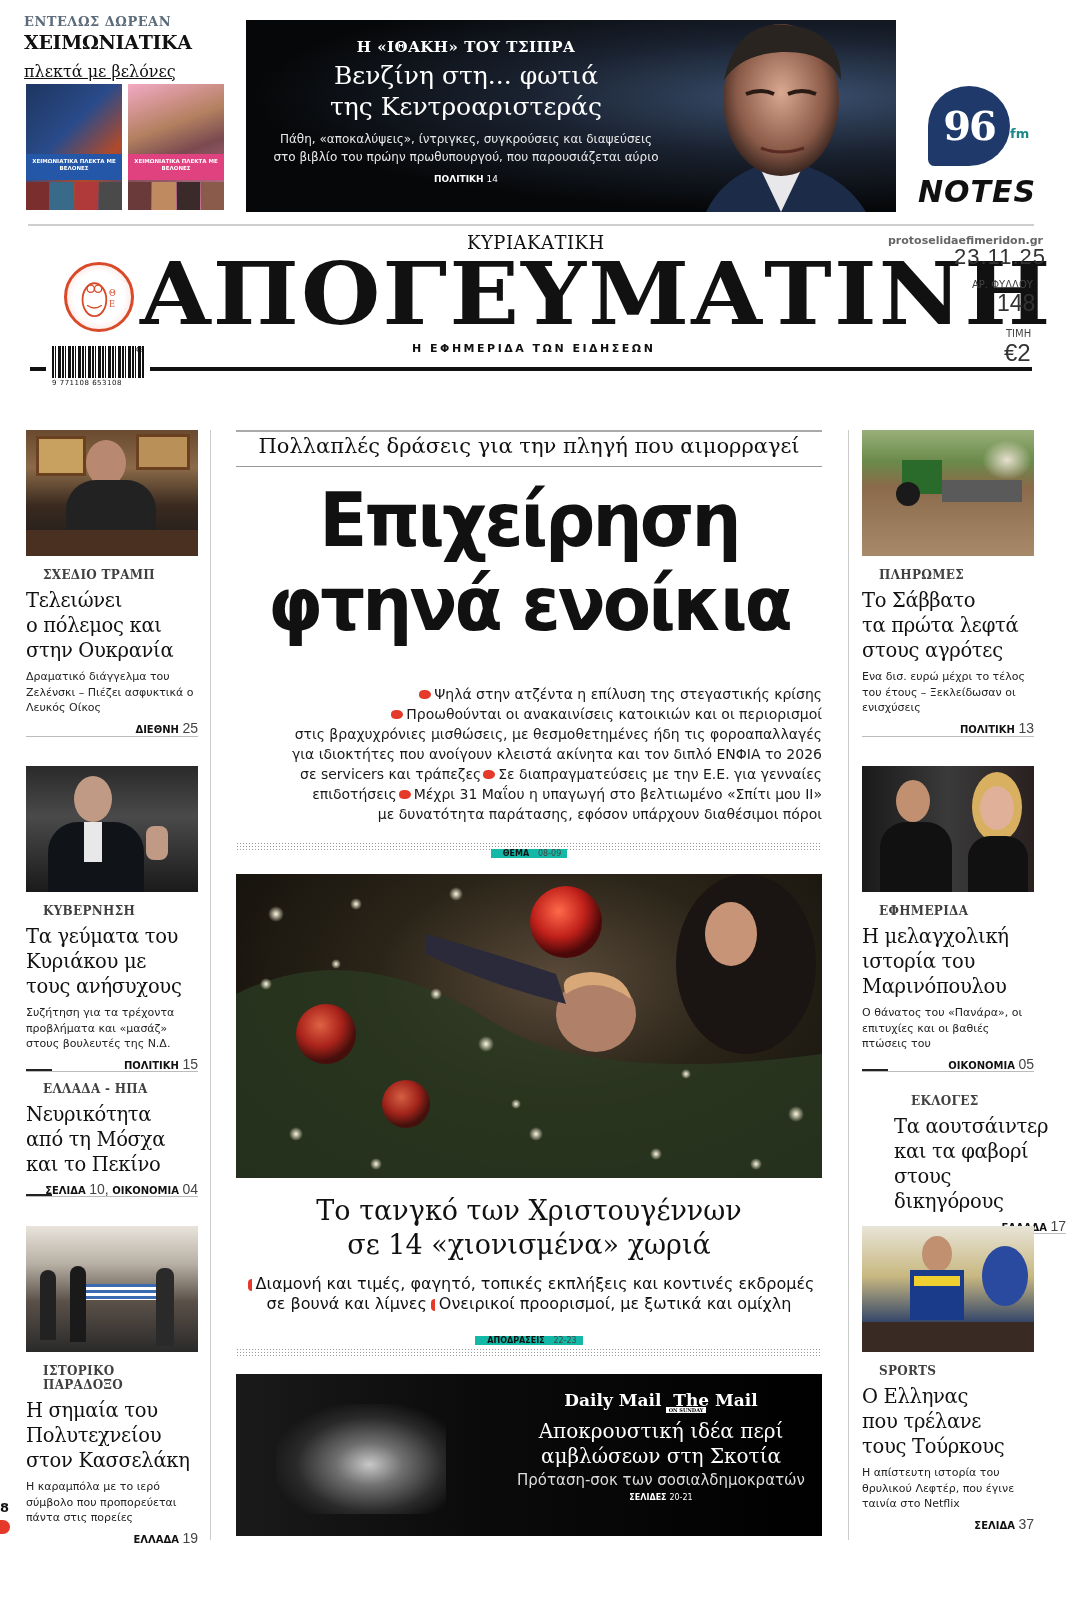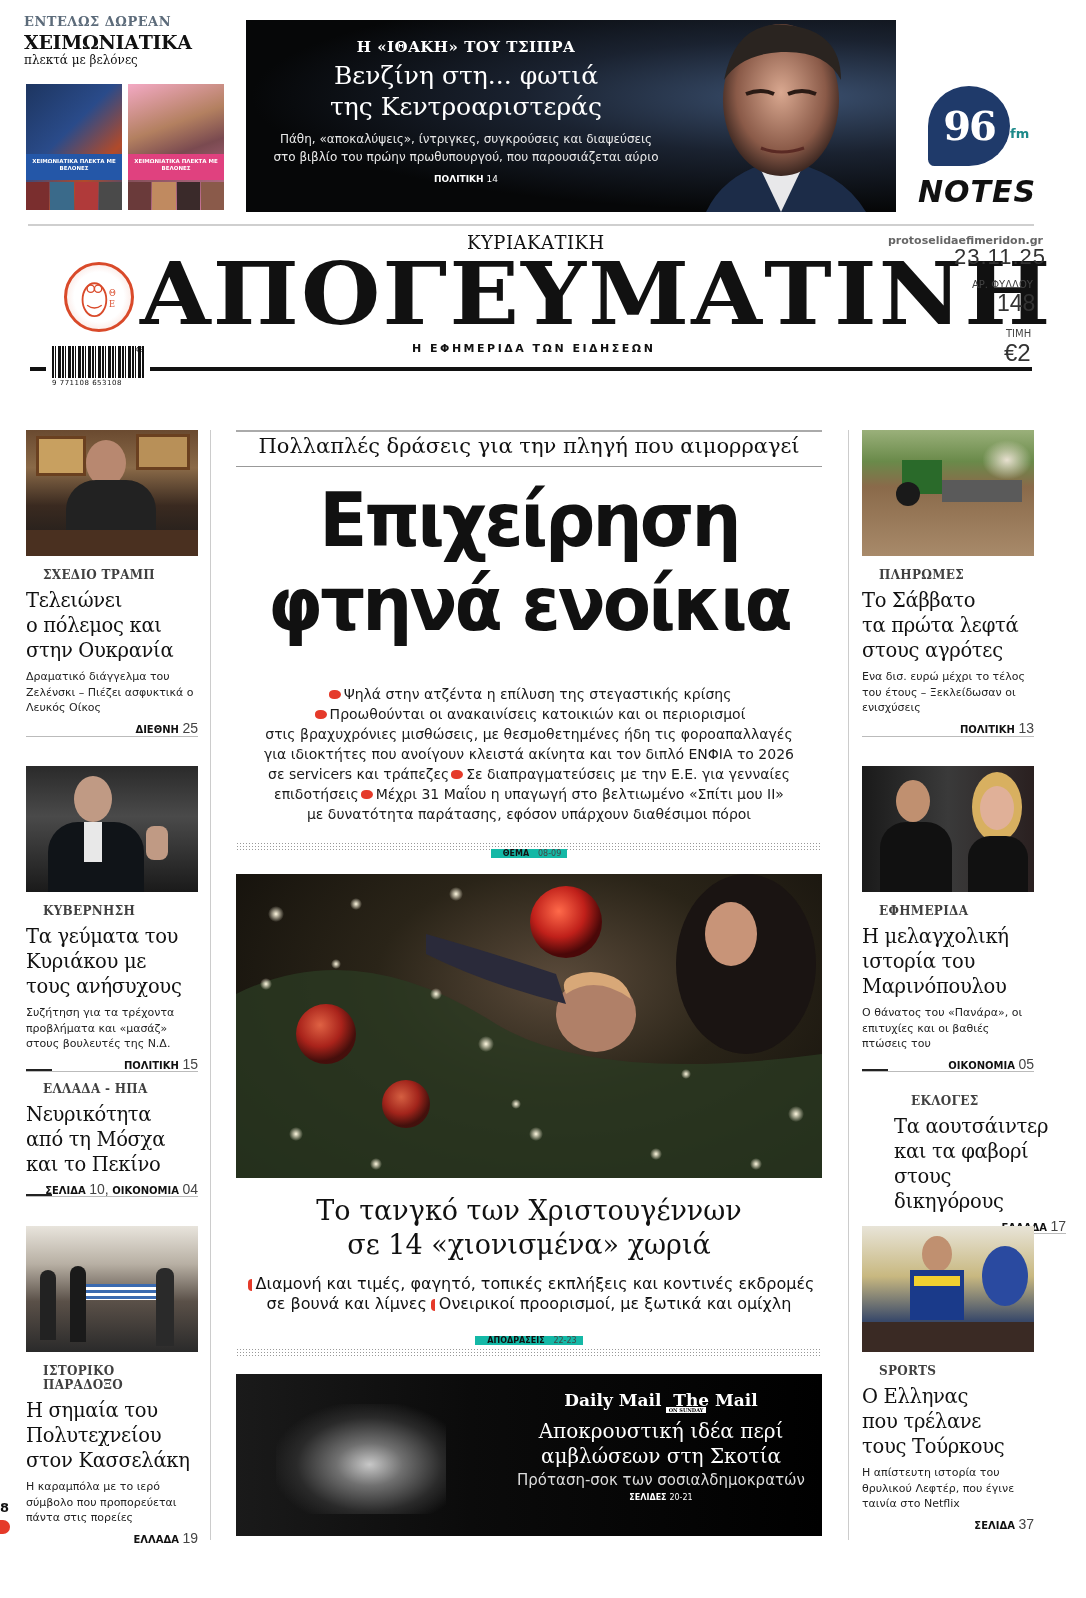--- a/index.html
+++ b/index.html
@@ -4,21 +4,21 @@
 <style>
   * { box-sizing: border-box; margin: 0; padding: 0; }
   html, body { width: 1086px; height: 1598px; background: #fff; overflow: hidden; }
   body { position: relative; font-family: "DejaVu Sans", sans-serif; color: #111; }
   .abs { position: absolute; }
 
   
   #promo-left { left: 24px; top: 14px; width: 200px; height: 200px; }
   #promo-left .kicker { font-family: "DejaVu Serif", serif; font-weight: bold; color: #5c6b7a; font-size: 13px; letter-spacing: 0.5px; }
   #promo-left .title { font-family: "DejaVu Serif", serif; font-weight: bold; font-size: 19px; margin-top: 2px; letter-spacing: -0.3px; }
-  #promo-left .sub { font-family: "DejaVu Serif", serif; font-size: 12px; margin-top: 0; }
+  #promo-left .sub { font-family: "DejaVu Serif", serif; font-size: 16px; margin-top: 9px; text-decoration: underline; }
   .book { position: absolute; top: 70px; width: 96px; height: 126px; overflow: hidden; }
   .book .cover-band { position: absolute; left: 0; right: 0; top: 70px; height: 26px; color: #fff; font-size: 5.5px; font-weight: bold; text-align: center; padding-top: 4px; line-height: 1.2; }
   .book .strip { position: absolute; left: 0; right: 0; bottom: 0; height: 28px; display: flex; gap: 1px; }
   .book .strip span { flex: 1; }
   #book1 { left: 2px; background: linear-gradient(135deg,#1d3560 0%, #2a4b8a 40%, #b14a2a 70%, #2a4b8a 100%); }
   #book1 .cover-band { background: #2457a8; }
   #book2 { left: 104px; background: linear-gradient(160deg,#f3a9c4 0%, #b38060 35%, #7a4a50 55%, #d37aa3 100%); }
   #book2 .cover-band { background: #e0417f; }
 
   
@@ -66,21 +66,21 @@
   .story .ref .num { font-weight: normal; font-family: "Liberation Sans", sans-serif; font-size: 14px; color: #444; }
   .story .endbar { height: 2px; background: #222; width: 26px; margin-top: -3px; }
   .story .endline { height: 1px; background: #bbb; width: 172px; }
 
   
   #center { position: absolute; left: 236px; top: 430px; width: 586px; }
   #center-topline { position: absolute; left: 0; top: 0; width: 586px; height: 2px; background: #aaa; }
   #center-overline { position: absolute; left: 0; top: 4px; width: 586px; text-align: center; font-family: "DejaVu Serif", serif; font-size: 21px; }
   #center-overline-rule { position: absolute; left: 0; top: 36px; width: 586px; height: 1px; background: #999; }
   #lead-headline { position: absolute; left: 0; top: 48px; width: 586px; text-align: center; font-family: "DejaVu Sans", sans-serif; font-weight: bold; font-size: 74px; line-height: 84px; letter-spacing: -3px; transform: scaleX(0.95); }
-  #lead-bullets { position: absolute; left: 0; top: 254px; width: 586px; text-align: center; font-size: 14px; line-height: 20px; color: #1a1a1a; }
+  #lead-bullets { position: absolute; left: 0; top: 254px; width: 586px; text-align: right; font-size: 14px; line-height: 20px; color: #1a1a1a; }
   .dot { display: inline-block; width: 12px; height: 9px; background: #e53a2a; border-radius: 50% 60% 60% 50%; margin: 0 3px 1px 2px; vertical-align: middle; }
   .dots-rule { position: absolute; left: 0; width: 586px; height: 8px; background-image: radial-gradient(circle, #999 0.8px, transparent 1px); background-size: 3px 3px; }
   .ref-center { position: absolute; left: 0; width: 586px; text-align: center; }
   .ref-center span { background: #14b8a6; padding: 0 6px; font-size: 8px; font-weight: bold; position: relative; }
   .ref-center span i { font-style: normal; font-weight: normal; color: #444; }
   #xmas-photo { position: absolute; left: 0; top: 444px; width: 586px; height: 304px; overflow: hidden; background: radial-gradient(ellipse at 55% 35%, #5a4a3a 0%, #2a2418 40%, #0d0b08 100%); }
   #xmas-headline { position: absolute; left: 0; top: 764px; width: 586px; text-align: center; font-family: "DejaVu Serif", serif; font-size: 27px; line-height: 34px; }
   #xmas-bullets { position: absolute; left: 0; top: 844px; width: 586px; text-align: center; font-size: 16px; line-height: 20px; }
   .mark { display: inline-block; width: 4px; height: 12px; background: #e53a2a; border-radius: 4px 0 0 4px; margin: 0 4px; vertical-align: middle; }
   #dm-banner { position: absolute; left: 0; top: 944px; width: 586px; height: 162px; background: linear-gradient(90deg, #1a1a1a 0%, #0b0b0b 40%, #000 100%); color: #fff; overflow: hidden; }

